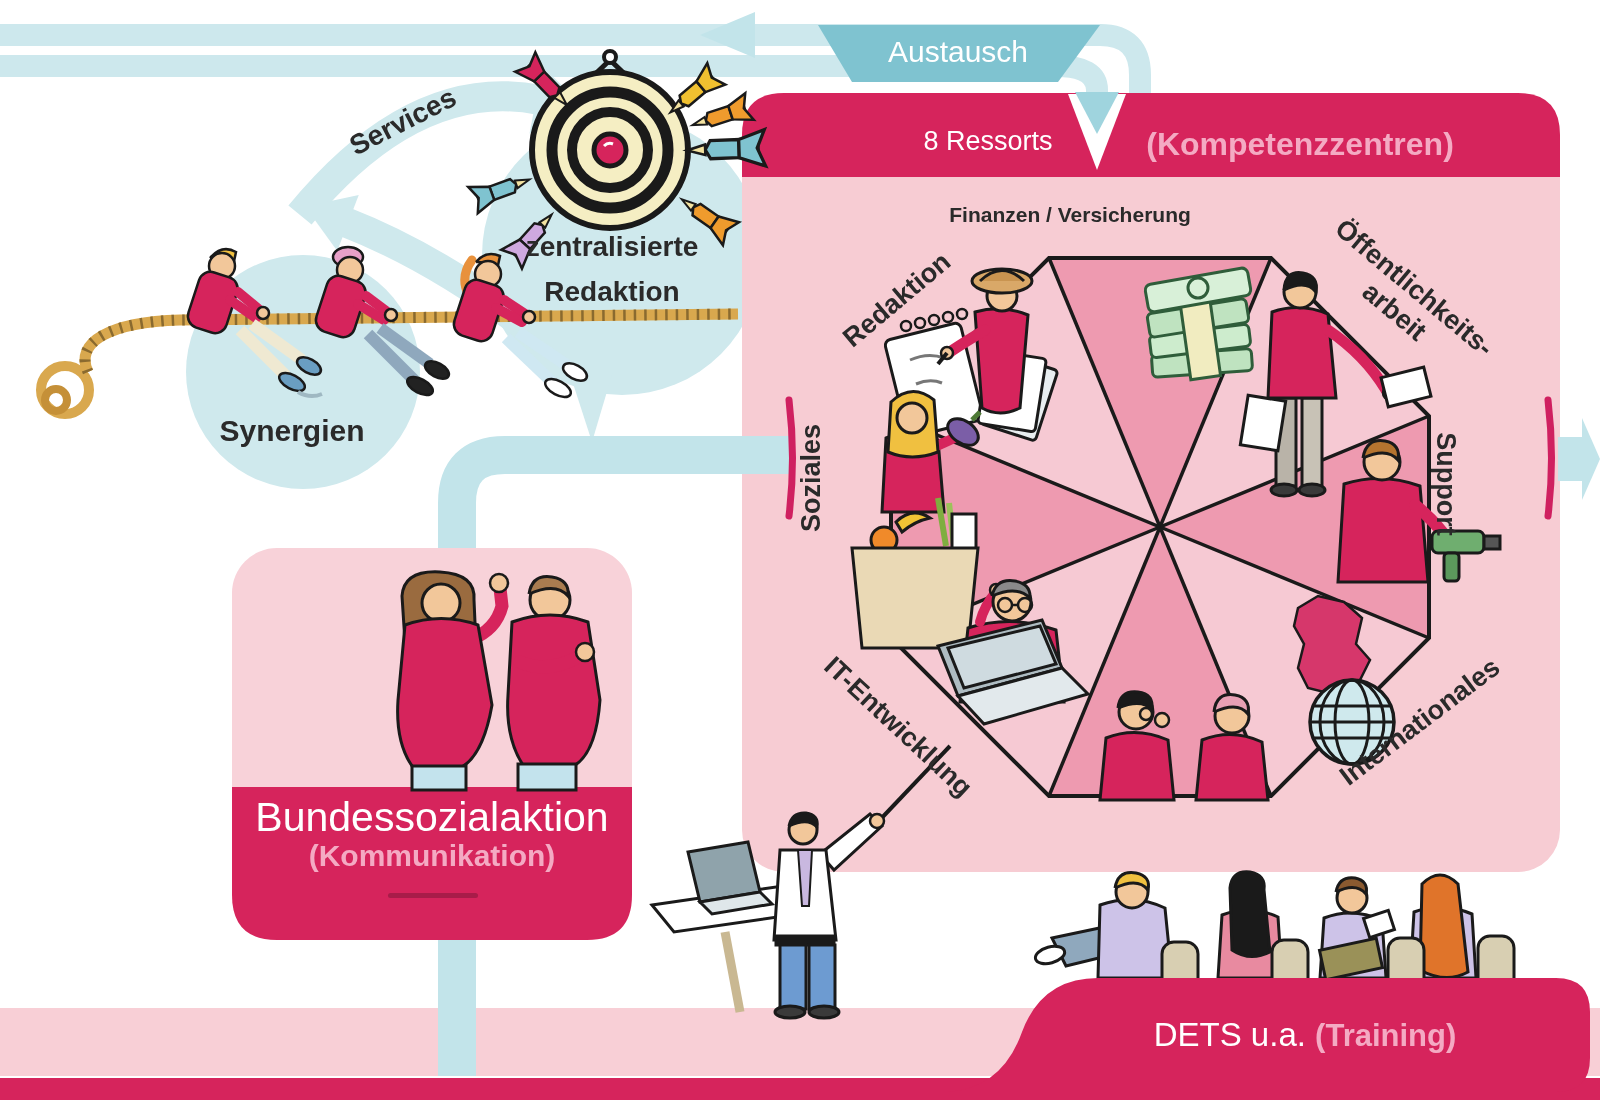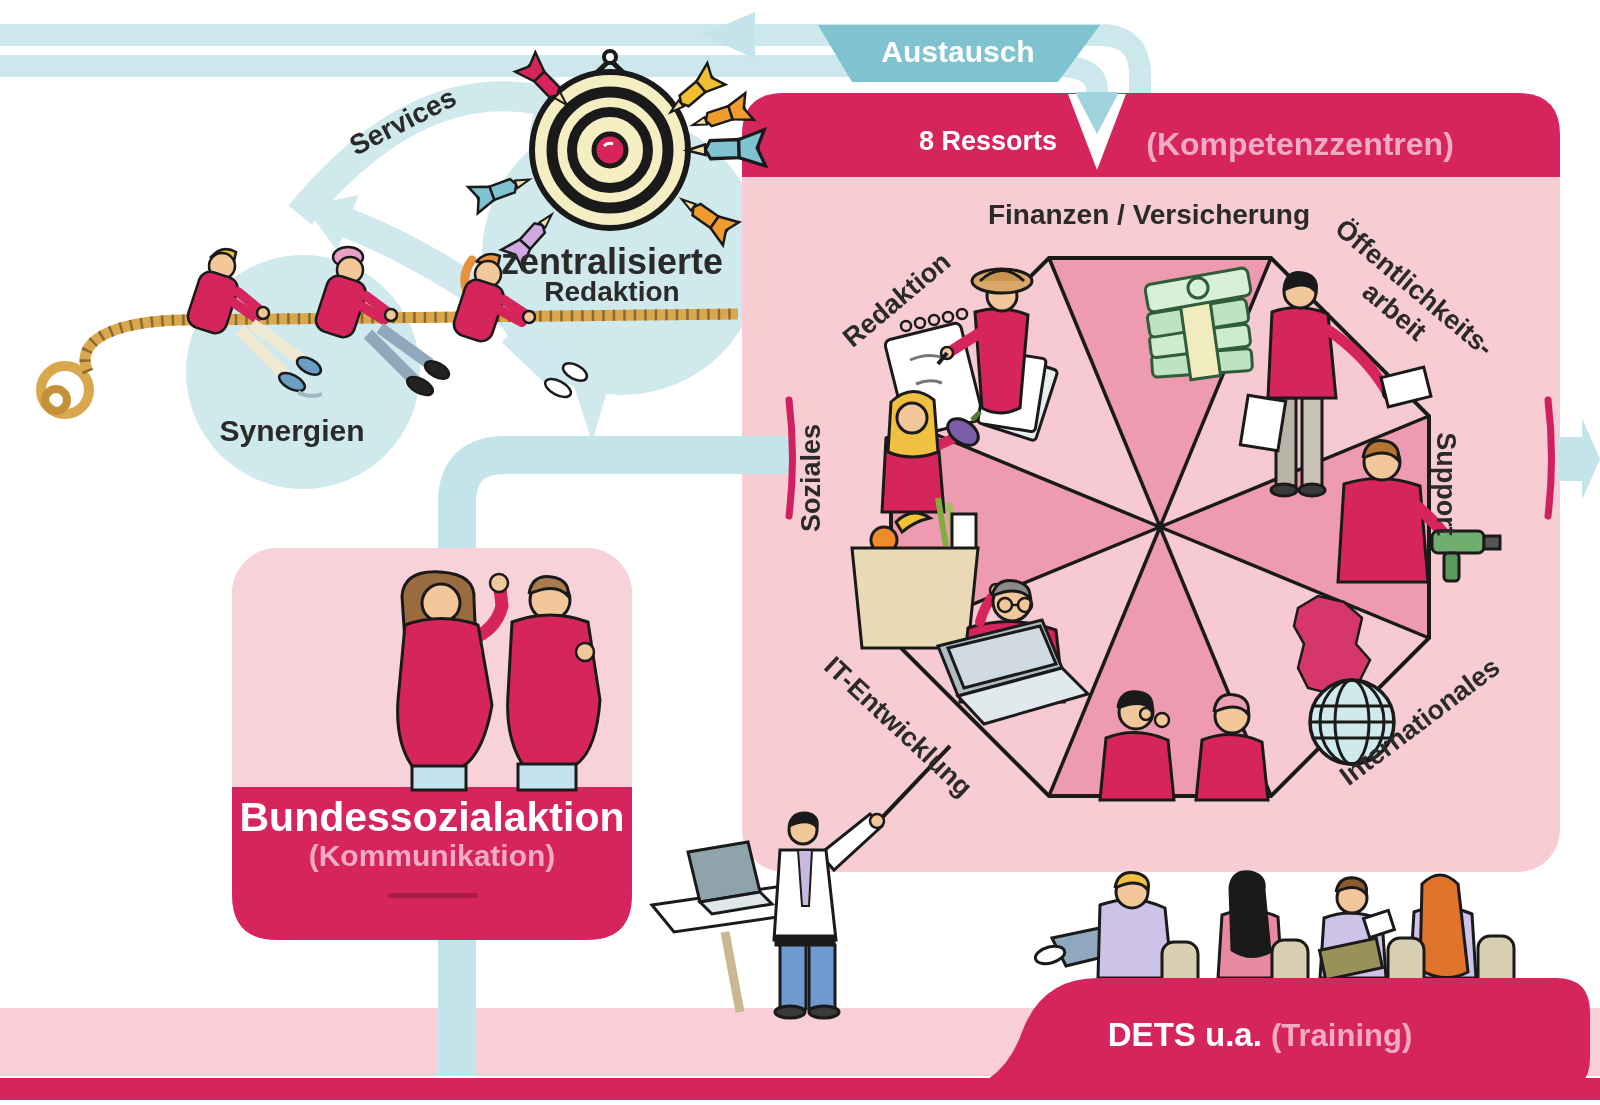--- a/index.html
+++ b/index.html
@@ -1,21 +1,21 @@
 <!DOCTYPE html>
 <html><head>
 <meta charset="utf-8">
 <style>
   html,body{margin:0;padding:0;background:#fff}
   #canvas{position:relative;width:1600px;height:1105px;overflow:hidden;background:#fff;
           font-family:"Liberation Sans",sans-serif}
   #art{position:absolute;left:0;top:0}
   .lbl{position:absolute;white-space:nowrap;color:#2a2a2a;font-weight:600;
        transform:translate(-50%,-50%);line-height:1.15}
-  .white{color:#ffffff;font-weight:700}
+  .white{color:#ffffff;font-weight:400}
   .subpink{color:#f4aac3;font-weight:700}
   .ctr{text-align:center}
 </style>
 </head>
 <body>
 
 <div id="canvas">
 <svg id="art" width="1600" height="1105" viewBox="0 0 1600 1105">
 
   <rect x="0" y="1008" width="1600" height="68" fill="#f8cfd6"></rect>
@@ -356,38 +356,38 @@
       <rect x="1388" y="938" width="36" height="64" rx="12" fill="#d8cfb2"></rect>
       <rect x="1478" y="936" width="36" height="66" rx="12" fill="#d8cfb2"></rect>
     </g>
   </g>
 
   <path d="M948 1092 Q1002 1088 1022 1032 Q1042 978 1098 978 H1556 Q1590 978 1590 1012 V1058 Q1590 1092 1556 1092 Z" fill="#d6245c"></path>
 </svg>
 
 <div class="lbl white" style="left:958px;top:52px;font-size:30px">Austausch</div>
 <div class="lbl" style="left:403px;top:122px;font-size:28px;transform:translate(-50%,-50%) rotate(-27deg)">Services</div>
-<div class="lbl" style="left:612px;top:262px;font-size:36px">zentralisierte</div>
+<div class="lbl" style="left:612px;top:247px;font-size:28px">zentralisierte</div>
 <div class="lbl" style="left:612px;top:292px;font-size:28px">Redaktion</div>
 <div class="lbl" style="left:292px;top:431px;font-size:30px">Synergien</div>
 
 <div class="lbl white" style="left:988px;top:142px;font-size:27px">8 Ressorts</div>
 <div class="lbl subpink" style="left:1300px;top:144px;font-size:32px">(Kompetenzzentren)</div>
 
-<div class="lbl" style="left:1149px;top:215px;font-size:28px">Finanzen / Versicherung</div>
+<div class="lbl" style="left:1070px;top:215px;font-size:21px">Finanzen / Versicherung</div>
 <div class="lbl ctr" style="left:1404px;top:300px;font-size:27px;transform:translate(-50%,-50%) rotate(40deg)">
   <div>Öffentlichkeits-</div>
   <div>arbeit</div>
 </div>
 <div class="lbl" style="left:1445px;top:484px;font-size:27px;transform:translate(-50%,-50%) rotate(90deg)">Support</div>
 <div class="lbl" style="left:1420px;top:722px;font-size:27px;transform:translate(-50%,-50%) rotate(-37deg)">Internationales</div>
 <div class="lbl" style="left:898px;top:727px;font-size:27px;transform:translate(-50%,-50%) rotate(43deg)">IT-Entwicklung</div>
 <div class="lbl" style="left:812px;top:478px;font-size:27px;transform:translate(-50%,-50%) rotate(-90deg)">Soziales</div>
 <div class="lbl" style="left:897px;top:300px;font-size:27px;transform:translate(-50%,-50%) rotate(-40deg)">Redaktion</div>
 
 <div class="lbl white" style="left:432px;top:818px;font-size:41px">Bundessozialaktion</div>
 <div class="lbl subpink" style="left:432px;top:856px;font-size:30px">(Kommunikation)</div>
 
-<div class="lbl" style="left:1260px;top:1035px;font-size:33px">
+<div class="lbl" style="left:1305px;top:1035px;font-size:33px">
   <span class="white">DETS u.a.</span>
   <span class="subpink" style="font-size:31px">(Training)</span>
 </div>
 </div>
 
 </body></html>

